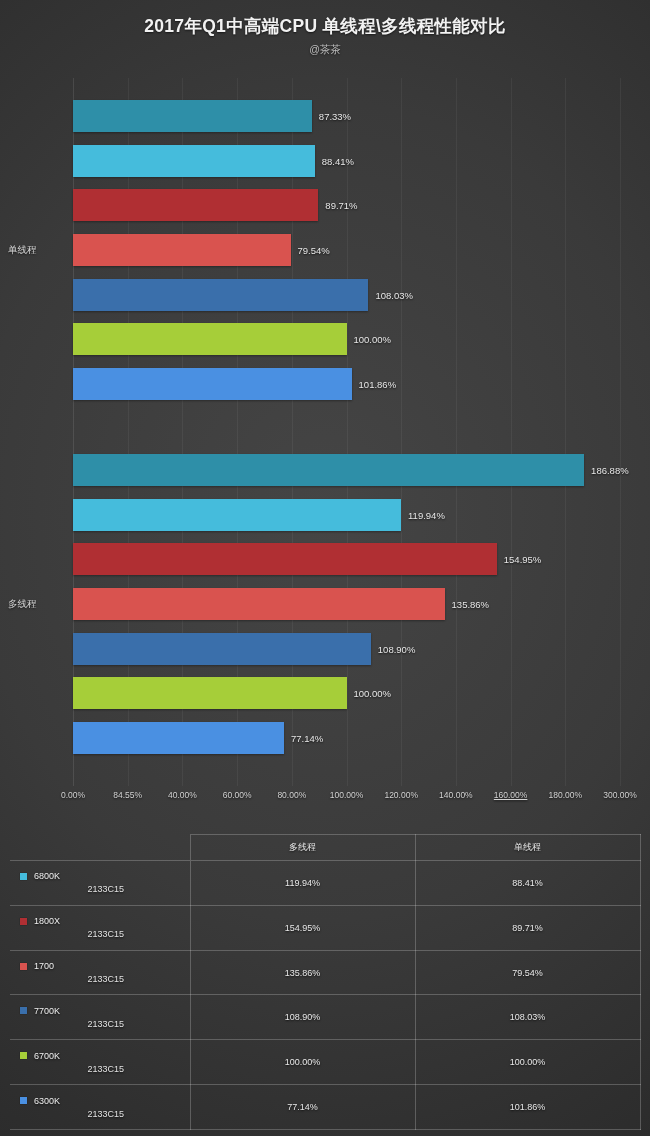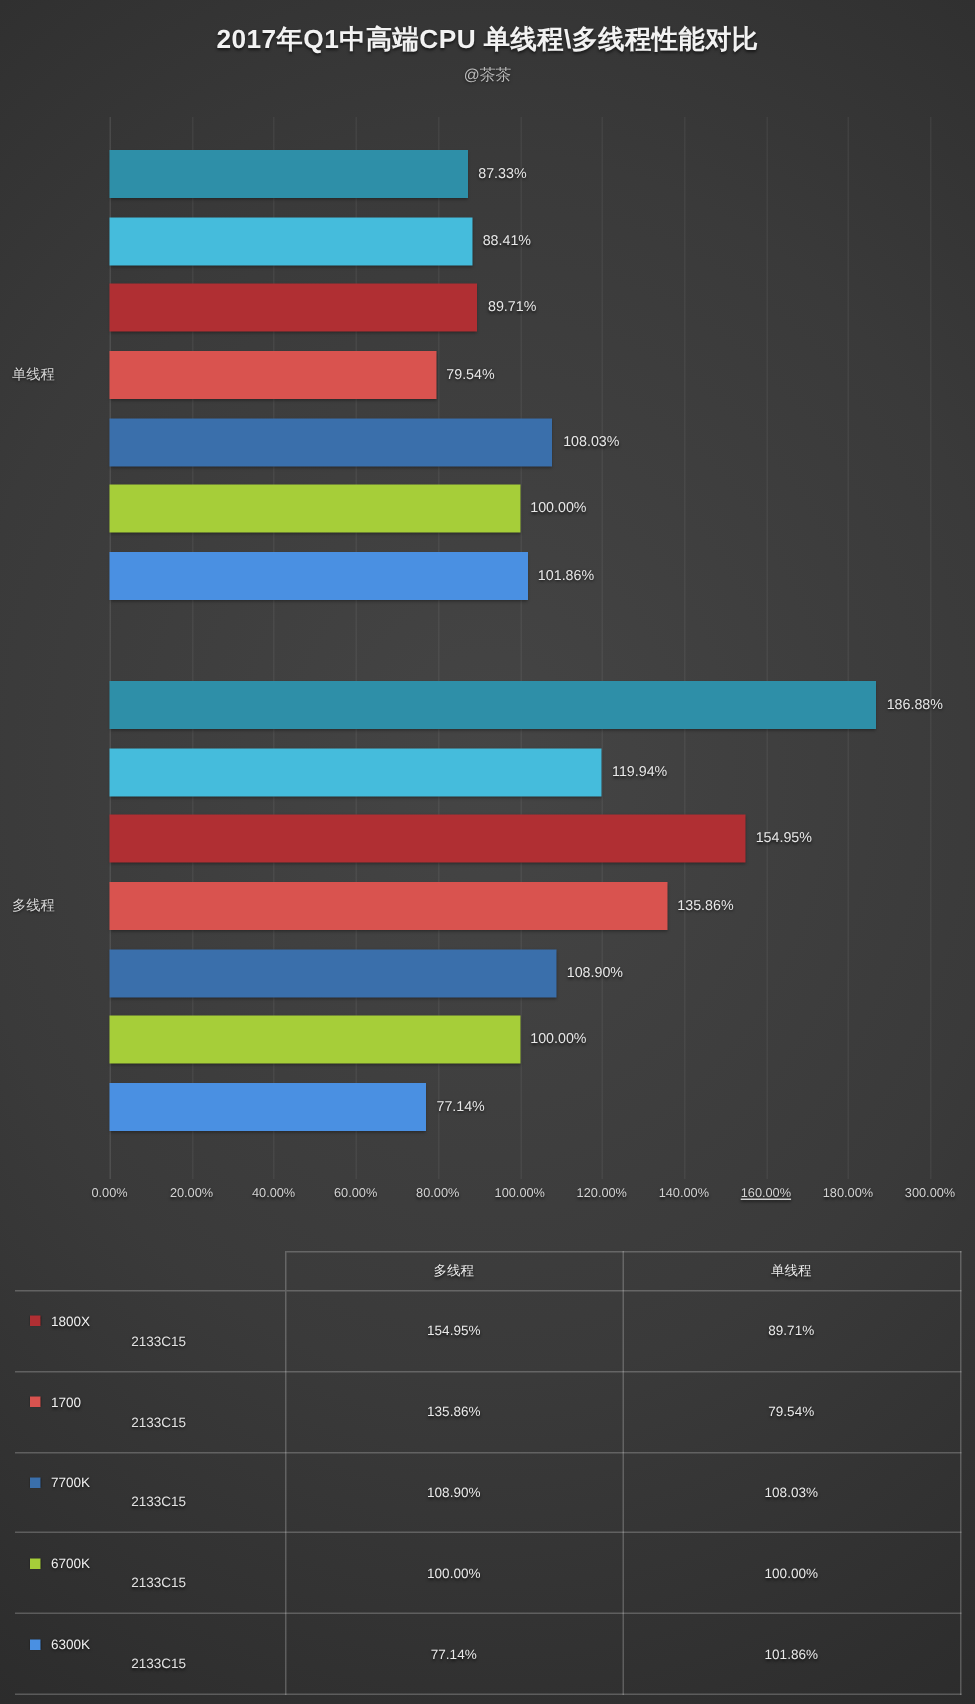--- a/index.html
+++ b/index.html
@@ -195,21 +195,21 @@
           <div class="bar" style="width: 273.5px; background: rgb(166, 206, 57);"></div>
           <div class="bar-label" style="left: 353.5px;">100.00%</div>
         </div>
         <div class="bar-row" style="top: 643.669px; height: 32.0914px;">
           <div class="bar" style="width: 210.978px; background: rgb(74, 144, 226);"></div>
           <div class="bar-label" style="left: 290.978px;">77.14%</div>
         </div>
       </div>
     <div class="xaxis" id="xaxis">
         <div class="xtick" style="left: 73px;">0.00%</div>
-        <div class="xtick" style="left: 127.7px;">20.00%</div>
+        <div class="xtick" style="left: 127.7px;">84.55%</div>
         <div class="xtick" style="left: 182.4px;">40.00%</div>
         <div class="xtick" style="left: 237.1px;">60.00%</div>
         <div class="xtick" style="left: 291.8px;">80.00%</div>
         <div class="xtick" style="left: 346.5px;">100.00%</div>
         <div class="xtick" style="left: 401.2px;">120.00%</div>
         <div class="xtick" style="left: 455.9px;">140.00%</div>
         <div class="xtick" style="left: 510.6px; text-decoration: underline;">160.00%</div>
         <div class="xtick" style="left: 565.3px;">180.00%</div>
         <div class="xtick" style="left: 620px;">300.00%</div>
       </div>
@@ -227,20 +227,33 @@
           <th class="corner hdr"></th>
           <th class="hdr">多线程</th>
           <th class="hdr">单线程</th>
         </tr>
       </thead>
       <tbody id="tbody">
           <tr>
             <td class="namecell">
               <div class="name-inner">
                 <div class="name-line1">
+                  <span class="swatch" style="background:#45bcdc"></span>
+                  <span class="cpu-name">6800K</span>
+                </div>
+                <div class="mem-name">2133C15</div>
+              </div>
+            </td>
+            <td class="valcell">119.94%</td>
+            <td class="valcell">88.41%</td>
+          </tr>
+          <tr>
+            <td class="namecell">
+              <div class="name-inner">
+                <div class="name-line1">
                   <span class="swatch" style="background:#b02f33"></span>
                   <span class="cpu-name">1800X</span>
                 </div>
                 <div class="mem-name">2133C15</div>
               </div>
             </td>
             <td class="valcell">154.95%</td>
             <td class="valcell">89.71%</td>
           </tr>
           <tr>

